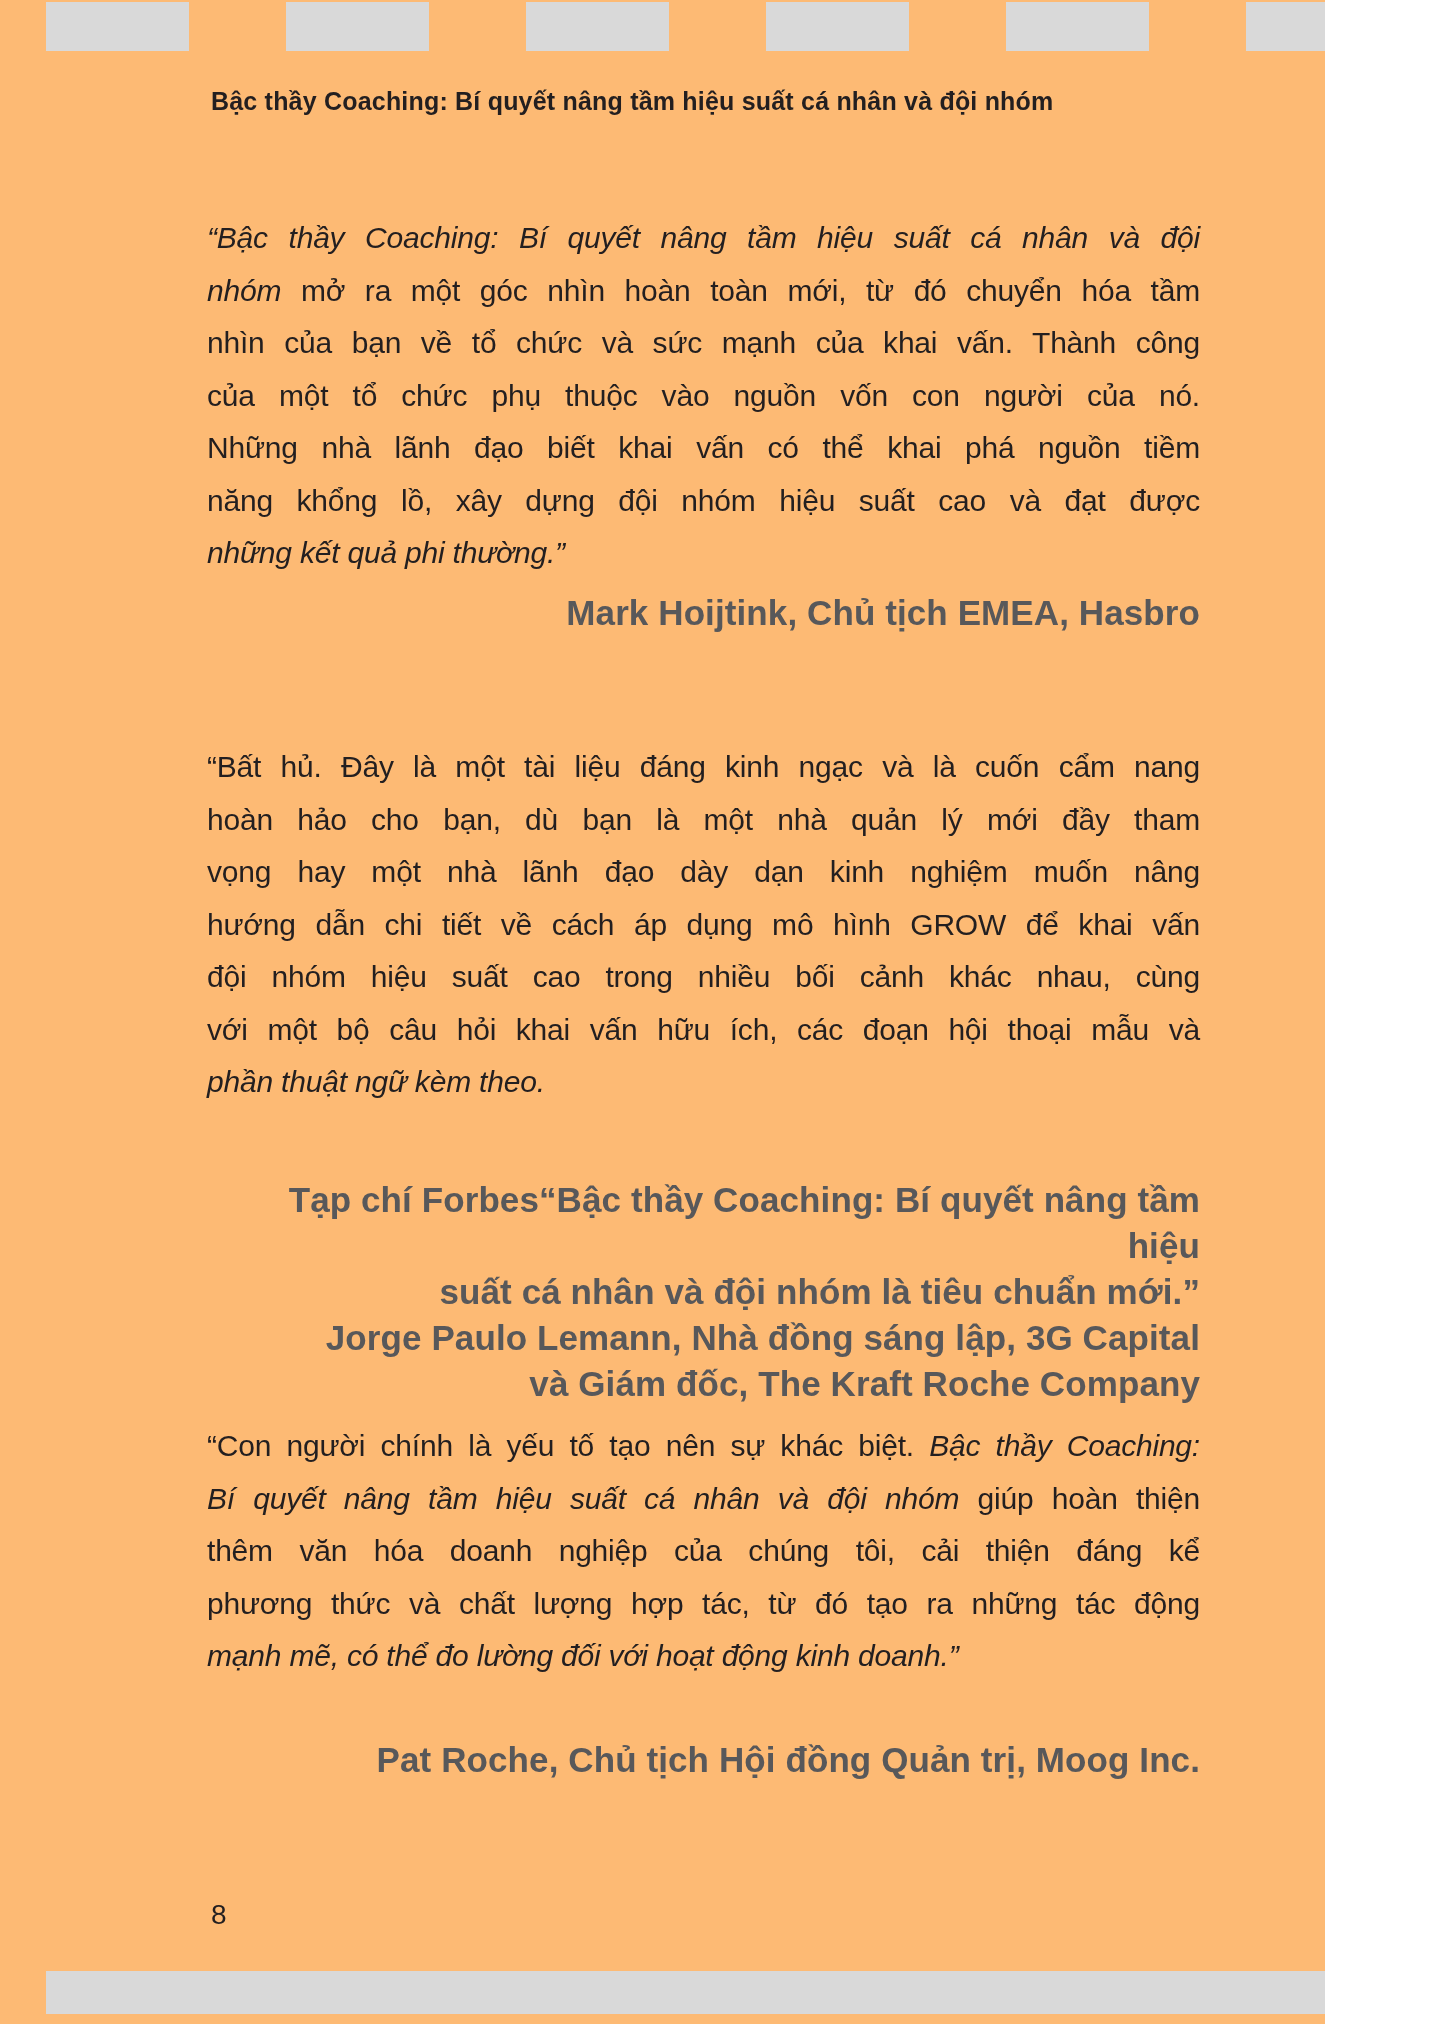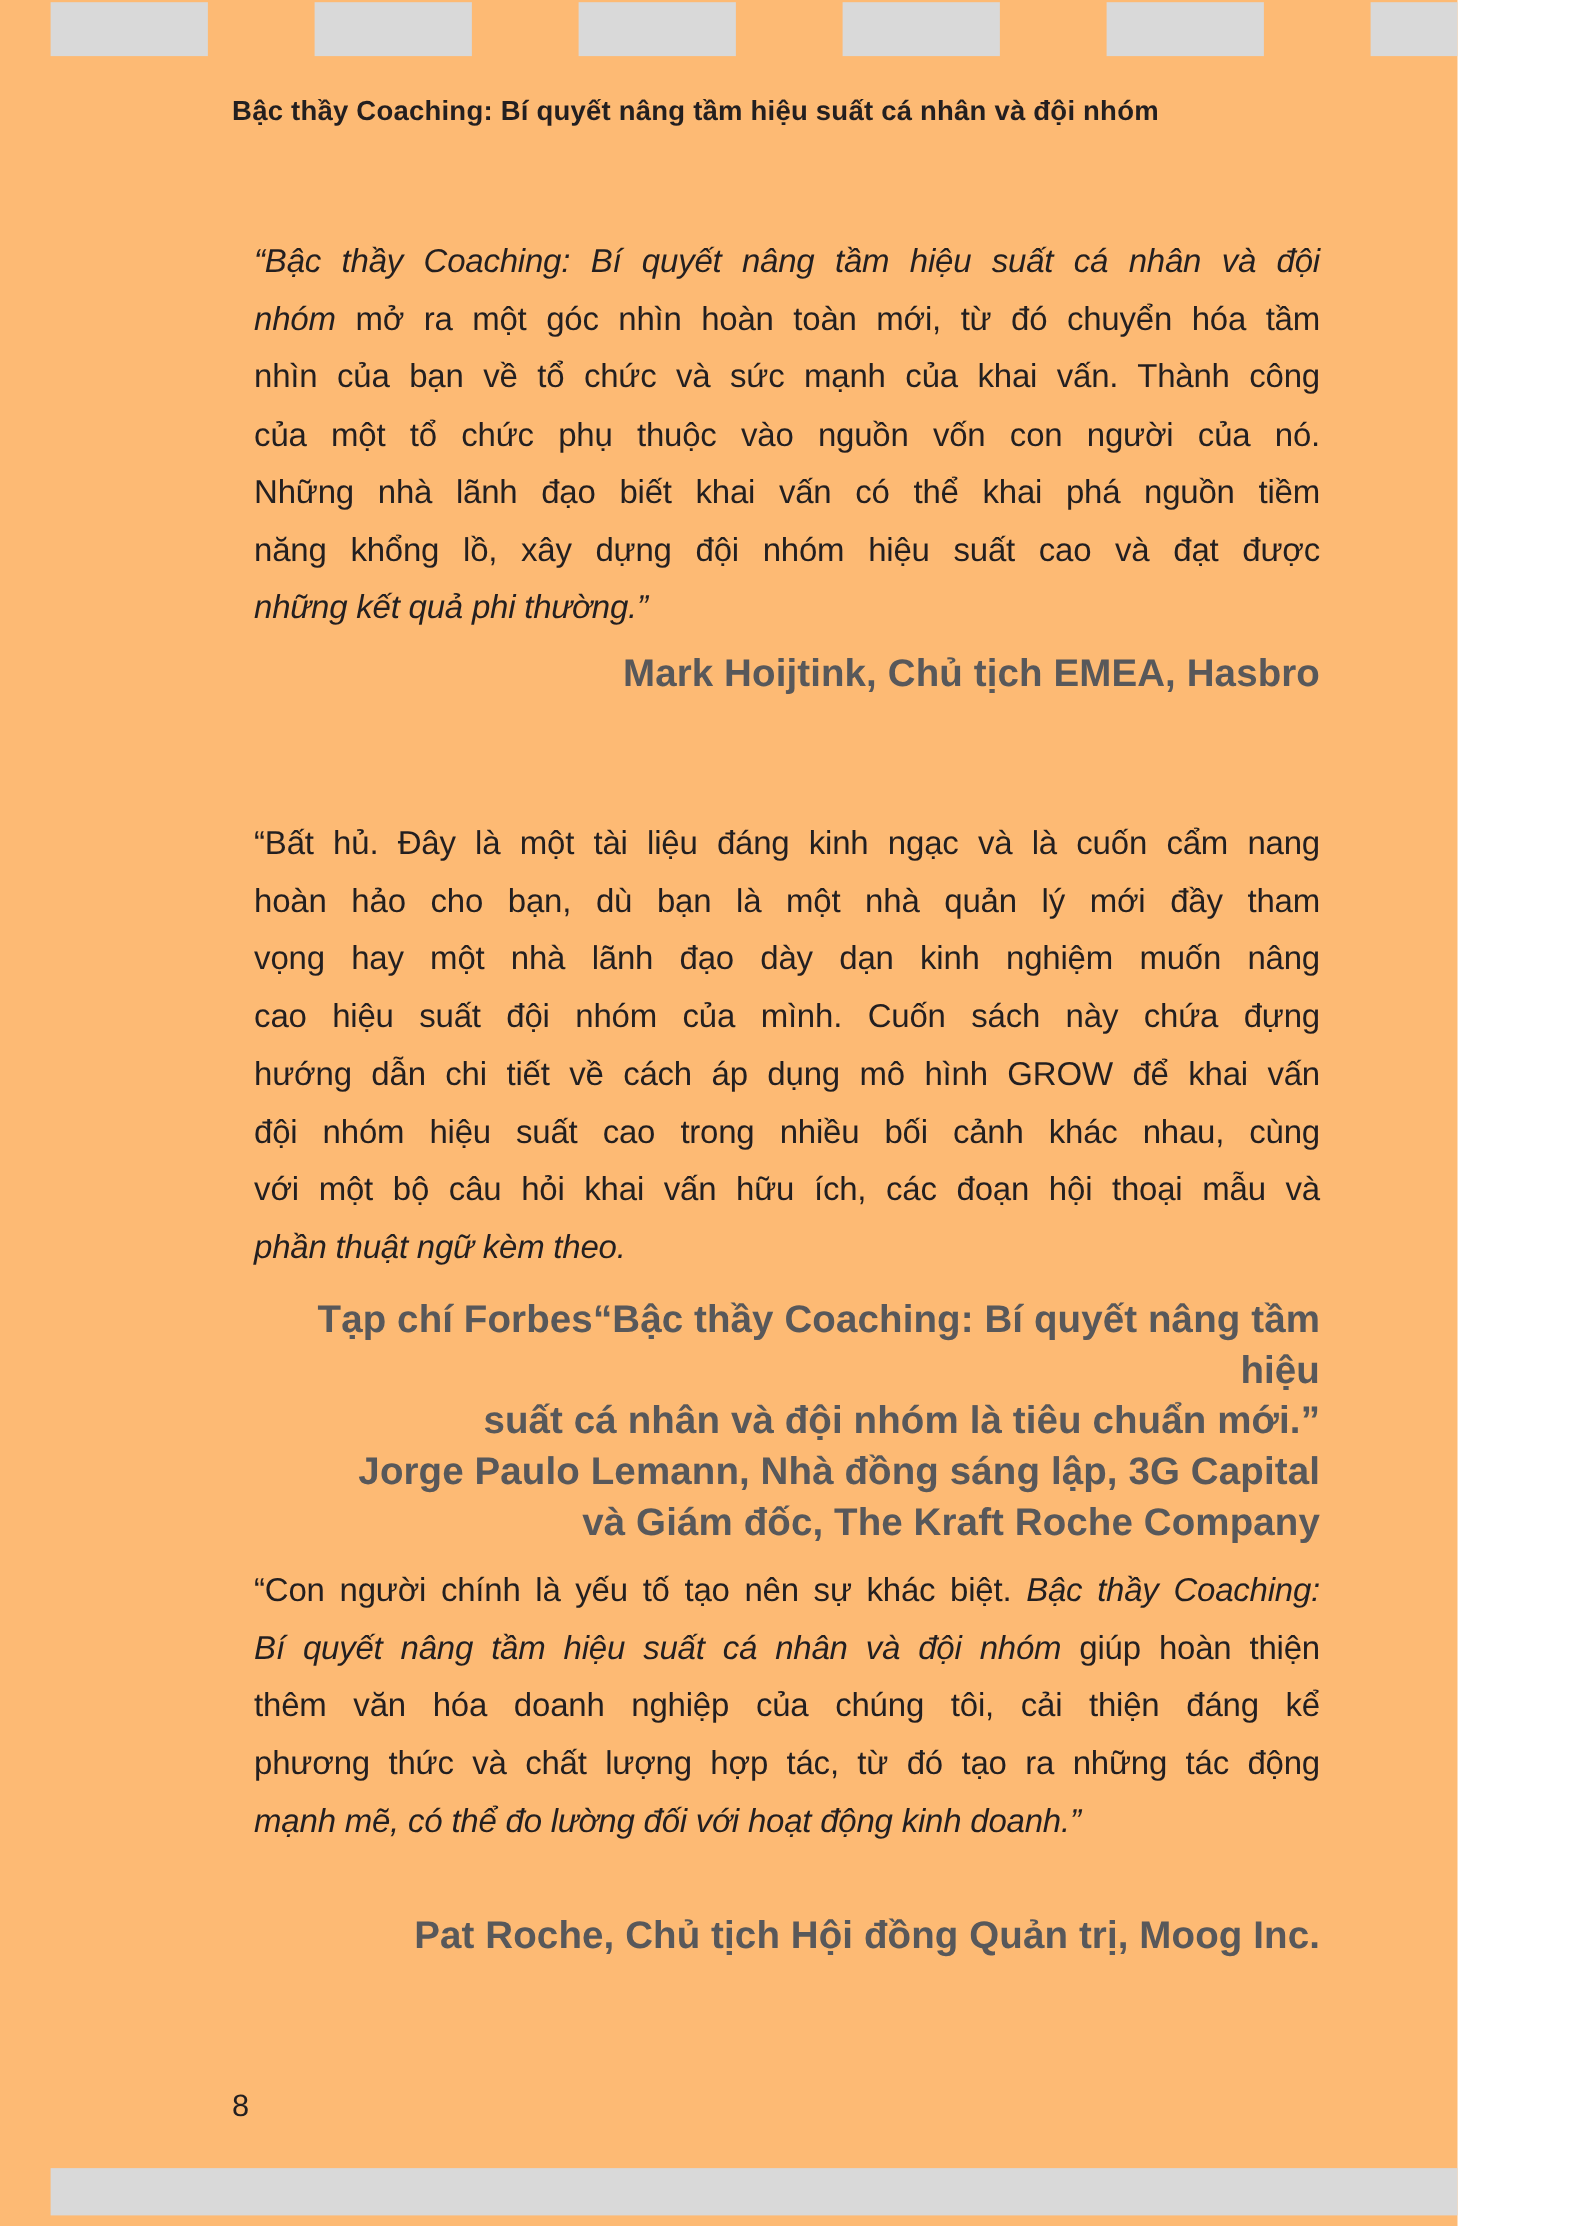--- a/index.html
+++ b/index.html
@@ -58,21 +58,20 @@
     line-height:52.5px;
     color:var(--text);
     letter-spacing:-0.2px;
   }
   .quote .line{
     text-align:justify;
     text-align-last:justify;
     height:52.5px;
     overflow:visible;
     white-space:normal;
-    margin-left:24px;
   }
   .quote .line.unjust{
     text-align:left;
     text-align-last:left;
     font-style:italic;
   }
   .it{font-style:italic;}
   .attr{
     position:absolute;
     left:207px;
@@ -126,21 +125,20 @@
     </div>
 
   <div class="attr a1">
       <div>Mark Hoijtink, Chủ tịch EMEA, Hasbro</div>
     </div>
 
   <div class="quote q2">
       <div class="line"><span>“Bất hủ. Đây là một tài liệu đáng kinh ngạc và là cuốn cẩm nang</span></div>
       <div class="line"><span>hoàn hảo cho bạn, dù bạn là một nhà quản lý mới đầy tham</span></div>
       <div class="line"><span>vọng hay một nhà lãnh đạo dày dạn kinh nghiệm muốn nâng</span></div>
-      <div class="line"><span>cao hiệu suất đội nhóm của mình. Cuốn sách này chứa đựng</span></div>
       <div class="line"><span>hướng dẫn chi tiết về cách áp dụng mô hình GROW để khai vấn</span></div>
       <div class="line"><span>đội nhóm hiệu suất cao trong nhiều bối cảnh khác nhau, cùng</span></div>
       <div class="line"><span>với một bộ câu hỏi khai vấn hữu ích, các đoạn hội thoại mẫu và</span></div>
       <div class="line unjust"><span>phần thuật ngữ kèm theo.</span></div>
     </div>
 
   <div class="attr a2">
       <div>Tạp chí Forbes“Bậc thầy Coaching: Bí quyết nâng tầm hiệu</div>
       <div>suất cá nhân và đội nhóm là tiêu chuẩn mới.”</div>
       <div>Jorge Paulo Lemann, Nhà đồng sáng lập, 3G Capital</div>

